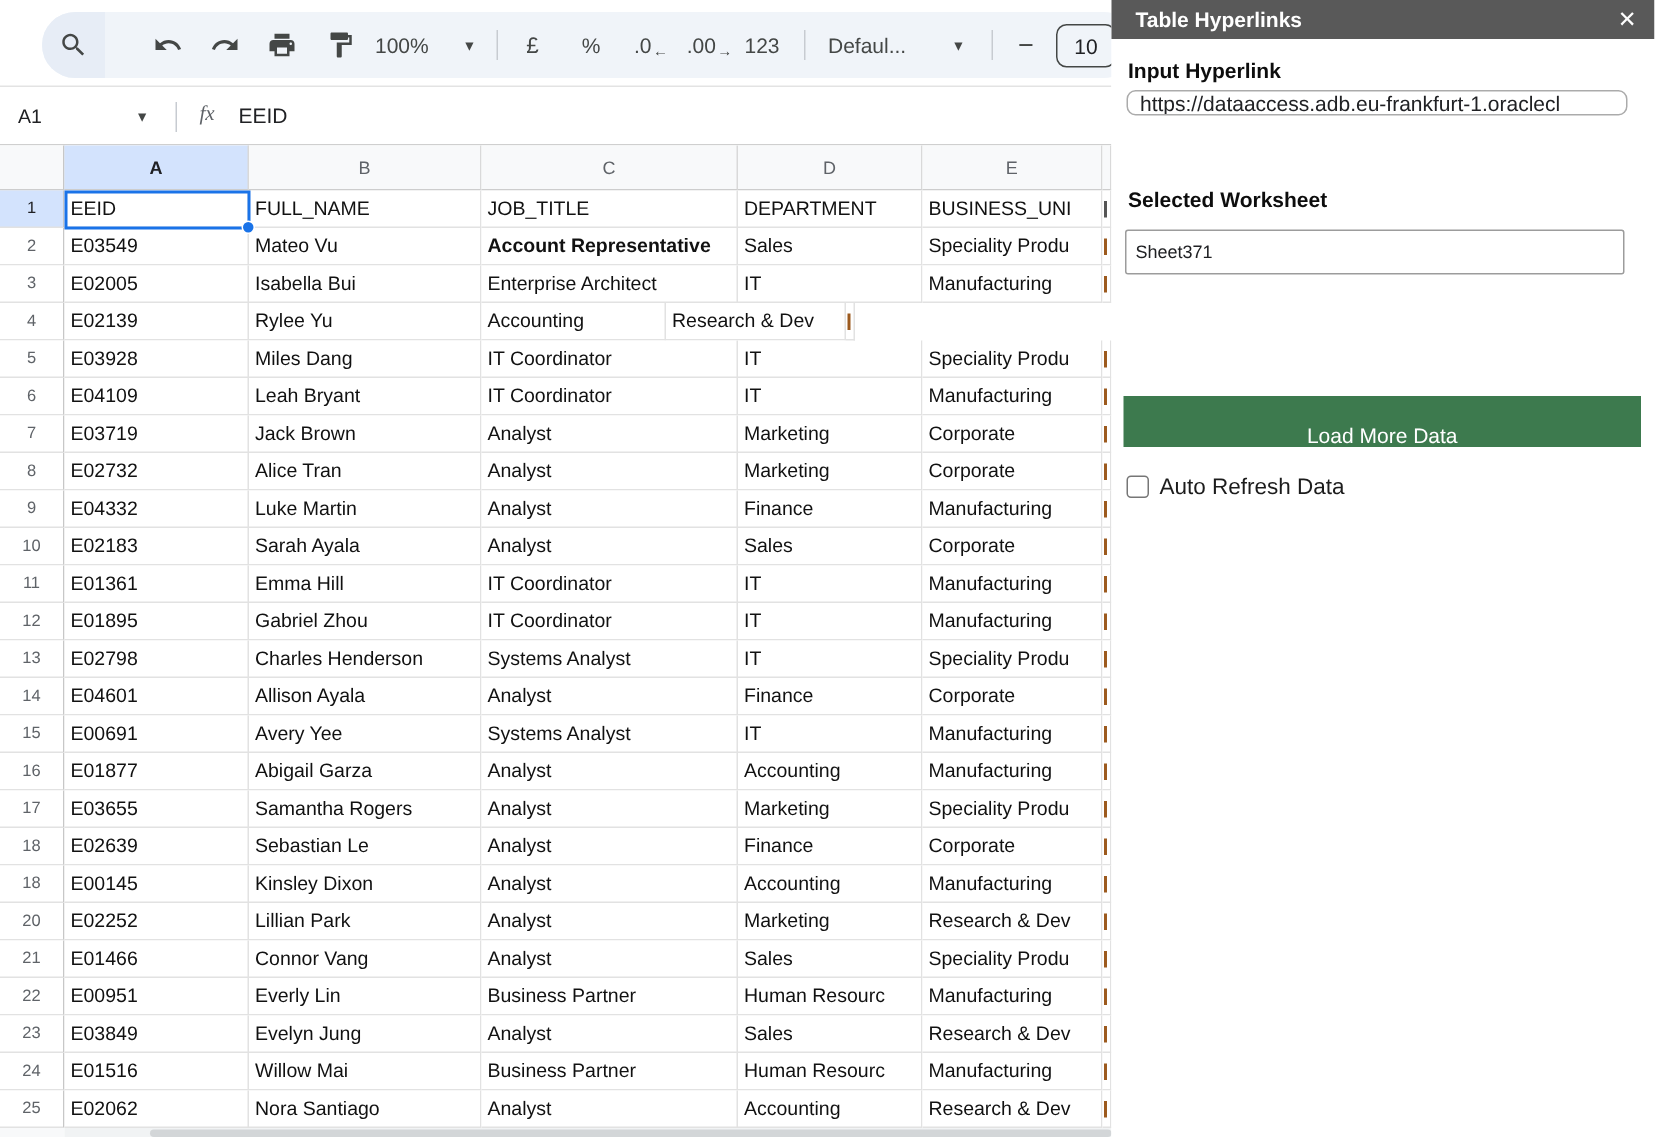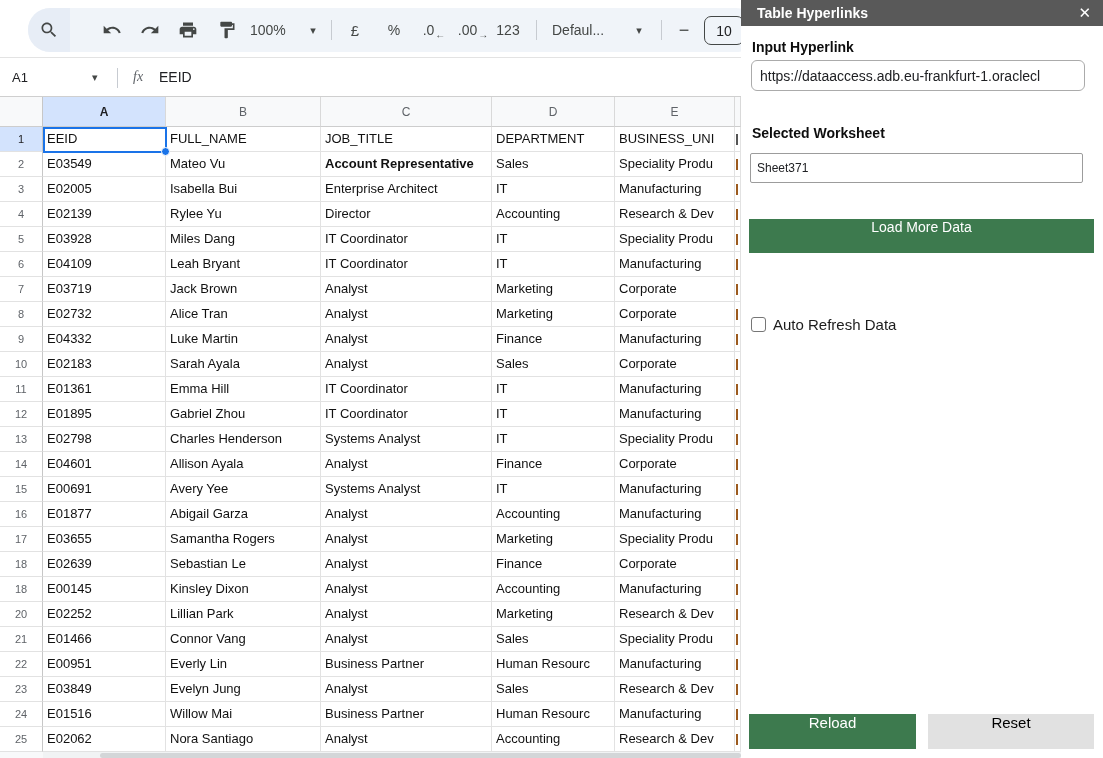--- a/index.html
+++ b/index.html
@@ -61,23 +61,23 @@
   
   .sidebar { position:absolute; left:741px; top:0; width:362px; height:758px; background:#fff; z-index:10; }
   .sb-header { position:absolute; left:0; top:0; width:362px; height:26px; background:var(--sb-gray,#595959);
     display:flex; align-items:center; }
   .sb-title { color:#fff; font-weight:bold; font-size:14px; margin-left:16px; }
   .sb-close { position:absolute; right:12px; top:0; height:26px; display:flex; align-items:center;
     color:#fff; font-size:15px; cursor:default; }
   .sb-label { position:absolute; left:11px; font-weight:bold; font-size:14px; color:#0d0d0d; }
   .sb-input { position:absolute; background:#fff; border:1px solid #ababab; color:#202124;
     white-space:nowrap; overflow:hidden; display:flex; align-items:center; }
-  .input-hyperlink { left:10px; top:60px; width:334px; height:31px; border-radius:6px; padding:0 8px; font-size:14px; }
+  .input-hyperlink { left:10px; top:60px; width:334px; height:17px; border-radius:6px; padding:0 8px; font-size:14px; }
   .input-worksheet { left:9px; top:153px; width:333px; height:30px; border-radius:2px; padding:0 6px; font-size:12px; border-color:#9c9c9c; }
-  .sb-btn { position:absolute; display:flex; align-items:flex-start; justify-content:center; font-size:14px; cursor:default; }
+  .sb-btn { position:absolute; display:flex; align-items:flex-end; justify-content:center; font-size:14px; cursor:default;margin-top:45px; }
   .btn-green { background:var(--green,#3d7a4e); color:#fff; }
   .btn-gray { background:#e1e1e1; color:#000; }
   .btn-load { left:8px; top:219px; width:345px; height:34px; }
   .btn-colors { left:8px; top:265px; width:345px; height:34px; }
   .btn-reload { left:8px; top:714px; width:167px; height:35px; font-size:15px; }
   .btn-reset { left:187px; top:714px; width:166px; height:35px; font-size:15px; }
   .checkbox-row { position:absolute; left:10px; top:316px; display:flex; align-items:center; }
   .checkbox { width:15px; height:15px; border:1.5px solid #767676; border-radius:3px; background:#fff; }
   .checkbox-label { margin-left:7px; font-size:15px; color:#1c1c1c; }
 </style>
@@ -216,21 +216,20 @@
             <div class="cell" style="width: 155px;">Isabella Bui</div>
             <div class="cell" style="width: 171px;">Enterprise Architect</div>
             <div class="cell" style="width: 123px;">IT</div>
             <div class="cell" style="width: 120px;">Manufacturing</div>
             <div class="cell sliver" style="width: 6px;"></div>
           </div>
           <div class="row">
             <div class="row-h">4</div>
             <div class="cell" style="width: 123px;">E02139</div>
             <div class="cell" style="width: 155px;">Rylee Yu</div>
-            <div class="cell" style="width: 171px;">Director</div>
             <div class="cell" style="width: 123px;">Accounting</div>
             <div class="cell" style="width: 120px;">Research &amp; Dev</div>
             <div class="cell sliver" style="width: 6px;"></div>
           </div>
           <div class="row">
             <div class="row-h">5</div>
             <div class="cell" style="width: 123px;">E03928</div>
             <div class="cell" style="width: 155px;">Miles Dang</div>
             <div class="cell" style="width: 171px;">IT Coordinator</div>
             <div class="cell" style="width: 123px;">IT</div>

